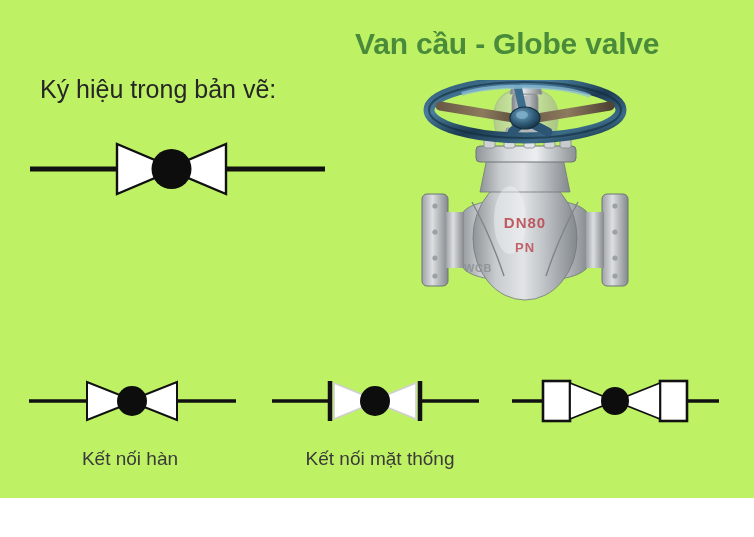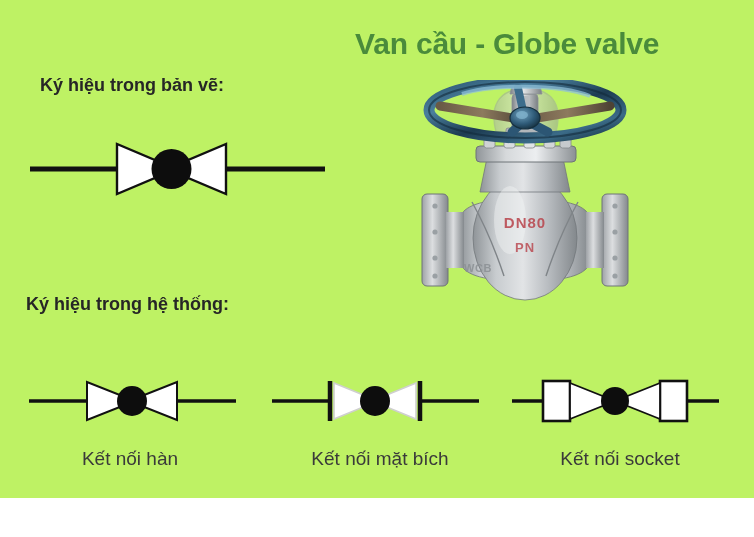--- a/index.html
+++ b/index.html
@@ -24,22 +24,22 @@
     left: 355px;
     top: 27px;
     width: 360px;
     font-size: 30px;
     font-weight: bold;
     color: #4a8b3b;
     letter-spacing: -0.2px;
     white-space: nowrap;
   }
   .section-heading {
-    font-size: 18px;
-    font-weight: bold;
+    font-size: 25px;
+    font-weight: normal;
     color: #262626;
     white-space: nowrap;
   }
   #heading-drawing { left: 40px; top: 75px; }
   #heading-system  { left: 26px; top: 294px; }
 
   .conn-label {
     font-size: 19px;
     color: #3a3a3a;
     text-align: center;
@@ -76,21 +76,20 @@
       <line x1="200" y1="31" x2="300" y2="31" stroke="#111111" stroke-width="5"></line>
 
       <polygon points="92,6 92,56 151,31" fill="#ffffff" stroke="#111111" stroke-width="2.4"></polygon>
 
       <polygon points="201,6 201,56 142,31" fill="#ffffff" stroke="#111111" stroke-width="2.4"></polygon>
 
       <circle cx="146.5" cy="31" r="20" fill="#0d0d0d"></circle>
     </svg>
   </div>
 
-  <div class="abs section-heading" id="heading-system">Ký hiệu trong hệ thống:</div>
 
   <div class="abs" id="symbol-weld">
     <svg class="symbol-svg" width="215" height="52" viewBox="0 0 215 52">
       <line x1="4" y1="26" x2="62" y2="26" stroke="#111111" stroke-width="3.4"></line>
       <line x1="152" y1="26" x2="211" y2="26" stroke="#111111" stroke-width="3.4"></line>
       <polygon points="62,7 62,45 110,26" fill="#ffffff" stroke="#111111" stroke-width="2"></polygon>
       <polygon points="152,7 152,45 104,26" fill="#ffffff" stroke="#111111" stroke-width="2"></polygon>
       <circle cx="107" cy="26" r="15" fill="#0d0d0d"></circle>
     </svg>
   </div>
@@ -101,36 +100,35 @@
       <line x1="4" y1="26" x2="62" y2="26" stroke="#111111" stroke-width="3.4"></line>
       <line x1="152" y1="26" x2="211" y2="26" stroke="#111111" stroke-width="3.4"></line>
 
       <line x1="62" y1="6" x2="62" y2="46" stroke="#111111" stroke-width="4.5"></line>
       <line x1="152" y1="6" x2="152" y2="46" stroke="#111111" stroke-width="4.5"></line>
       <polygon points="66,8 66,44 110,26" fill="#ffffff" stroke="#cfcfcf" stroke-width="1.6"></polygon>
       <polygon points="148,8 148,44 104,26" fill="#ffffff" stroke="#cfcfcf" stroke-width="1.6"></polygon>
       <circle cx="107" cy="26" r="15" fill="#0d0d0d"></circle>
     </svg>
   </div>
-  <div class="abs conn-label" id="label-flange">Kết nối mặt bích</div>
+  <div class="abs conn-label" id="label-flange">Kết nối mặt thống</div>
 
   <div class="abs" id="symbol-socket">
     <svg class="symbol-svg" width="215" height="52" viewBox="0 0 215 52">
       <line x1="4" y1="26" x2="52" y2="26" stroke="#111111" stroke-width="3.4"></line>
       <line x1="163" y1="26" x2="211" y2="26" stroke="#111111" stroke-width="3.4"></line>
 
       <rect x="35" y="6" width="27" height="40" fill="#ffffff" stroke="#111111" stroke-width="2.6"></rect>
       <rect x="152" y="6" width="27" height="40" fill="#ffffff" stroke="#111111" stroke-width="2.6"></rect>
 
       <polygon points="62,8 62,44 107,26" fill="#ffffff" stroke="#111111" stroke-width="1.8"></polygon>
       <polygon points="152,8 152,44 107,26" fill="#ffffff" stroke="#111111" stroke-width="1.8"></polygon>
       <circle cx="107" cy="26" r="14" fill="#0d0d0d"></circle>
     </svg>
   </div>
-  <div class="abs conn-label" id="label-socket">Kết nối socket</div>
 
   <div class="abs" id="valve-photo">
     <svg width="250" height="292" viewBox="0 0 250 292">
       <defs>
         <linearGradient id="gBody" x1="0" y1="0" x2="1" y2="0">
           <stop offset="0%" stop-color="#8f9498"></stop>
           <stop offset="22%" stop-color="#c8cccf"></stop>
           <stop offset="48%" stop-color="#e2e4e6"></stop>
           <stop offset="72%" stop-color="#b9bdc1"></stop>
           <stop offset="100%" stop-color="#83888c"></stop>

